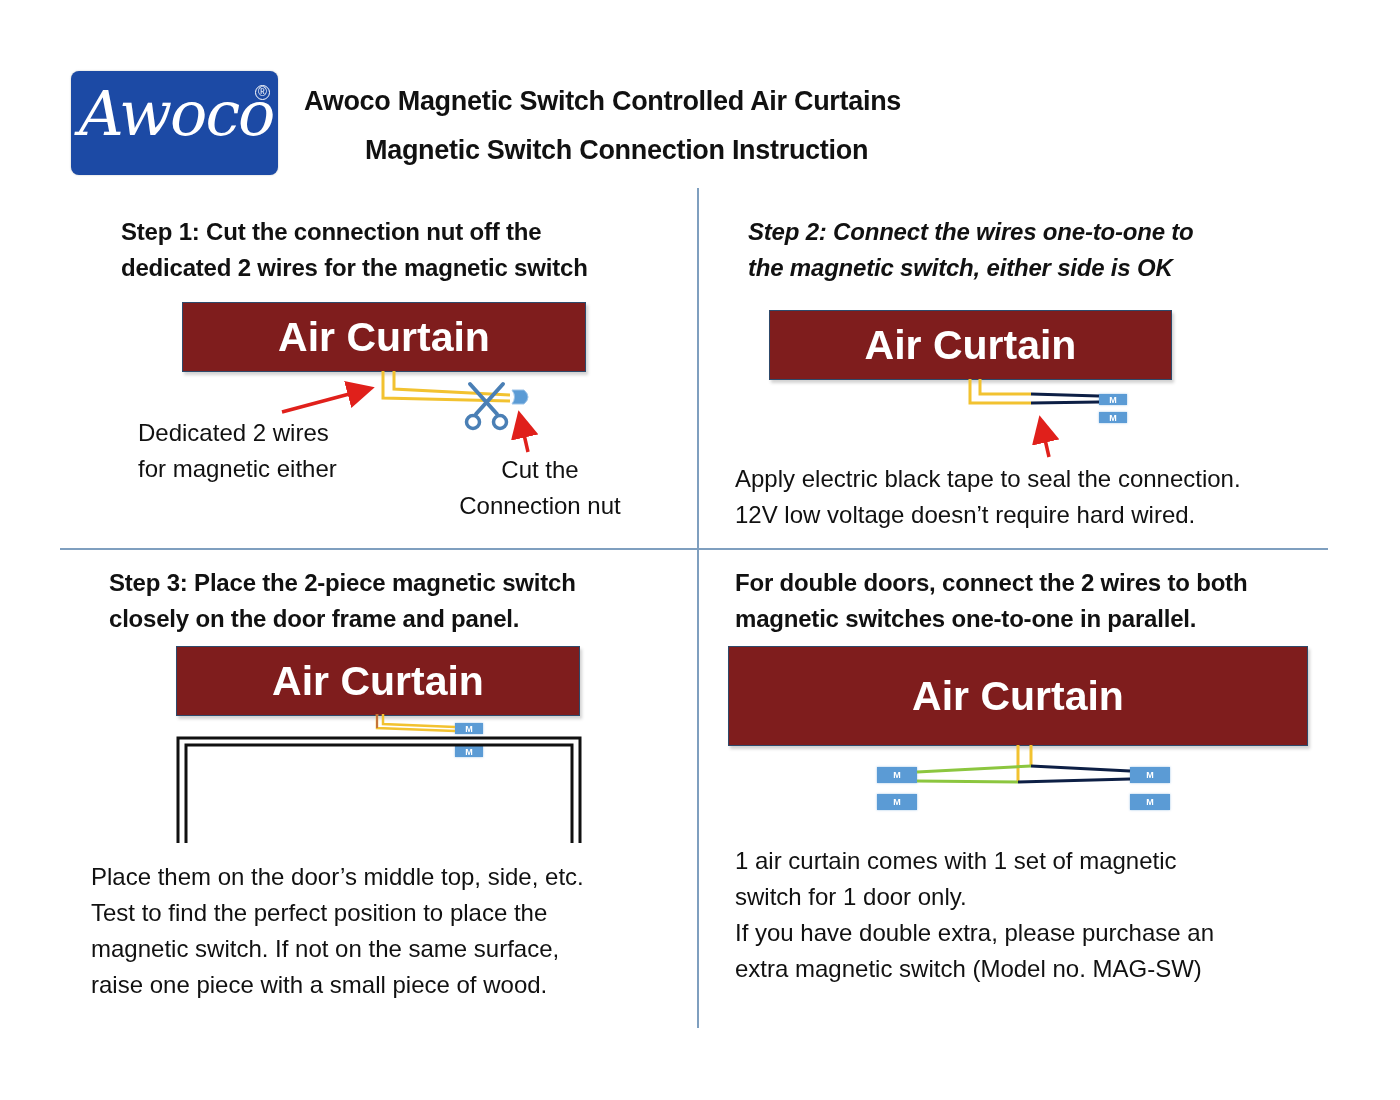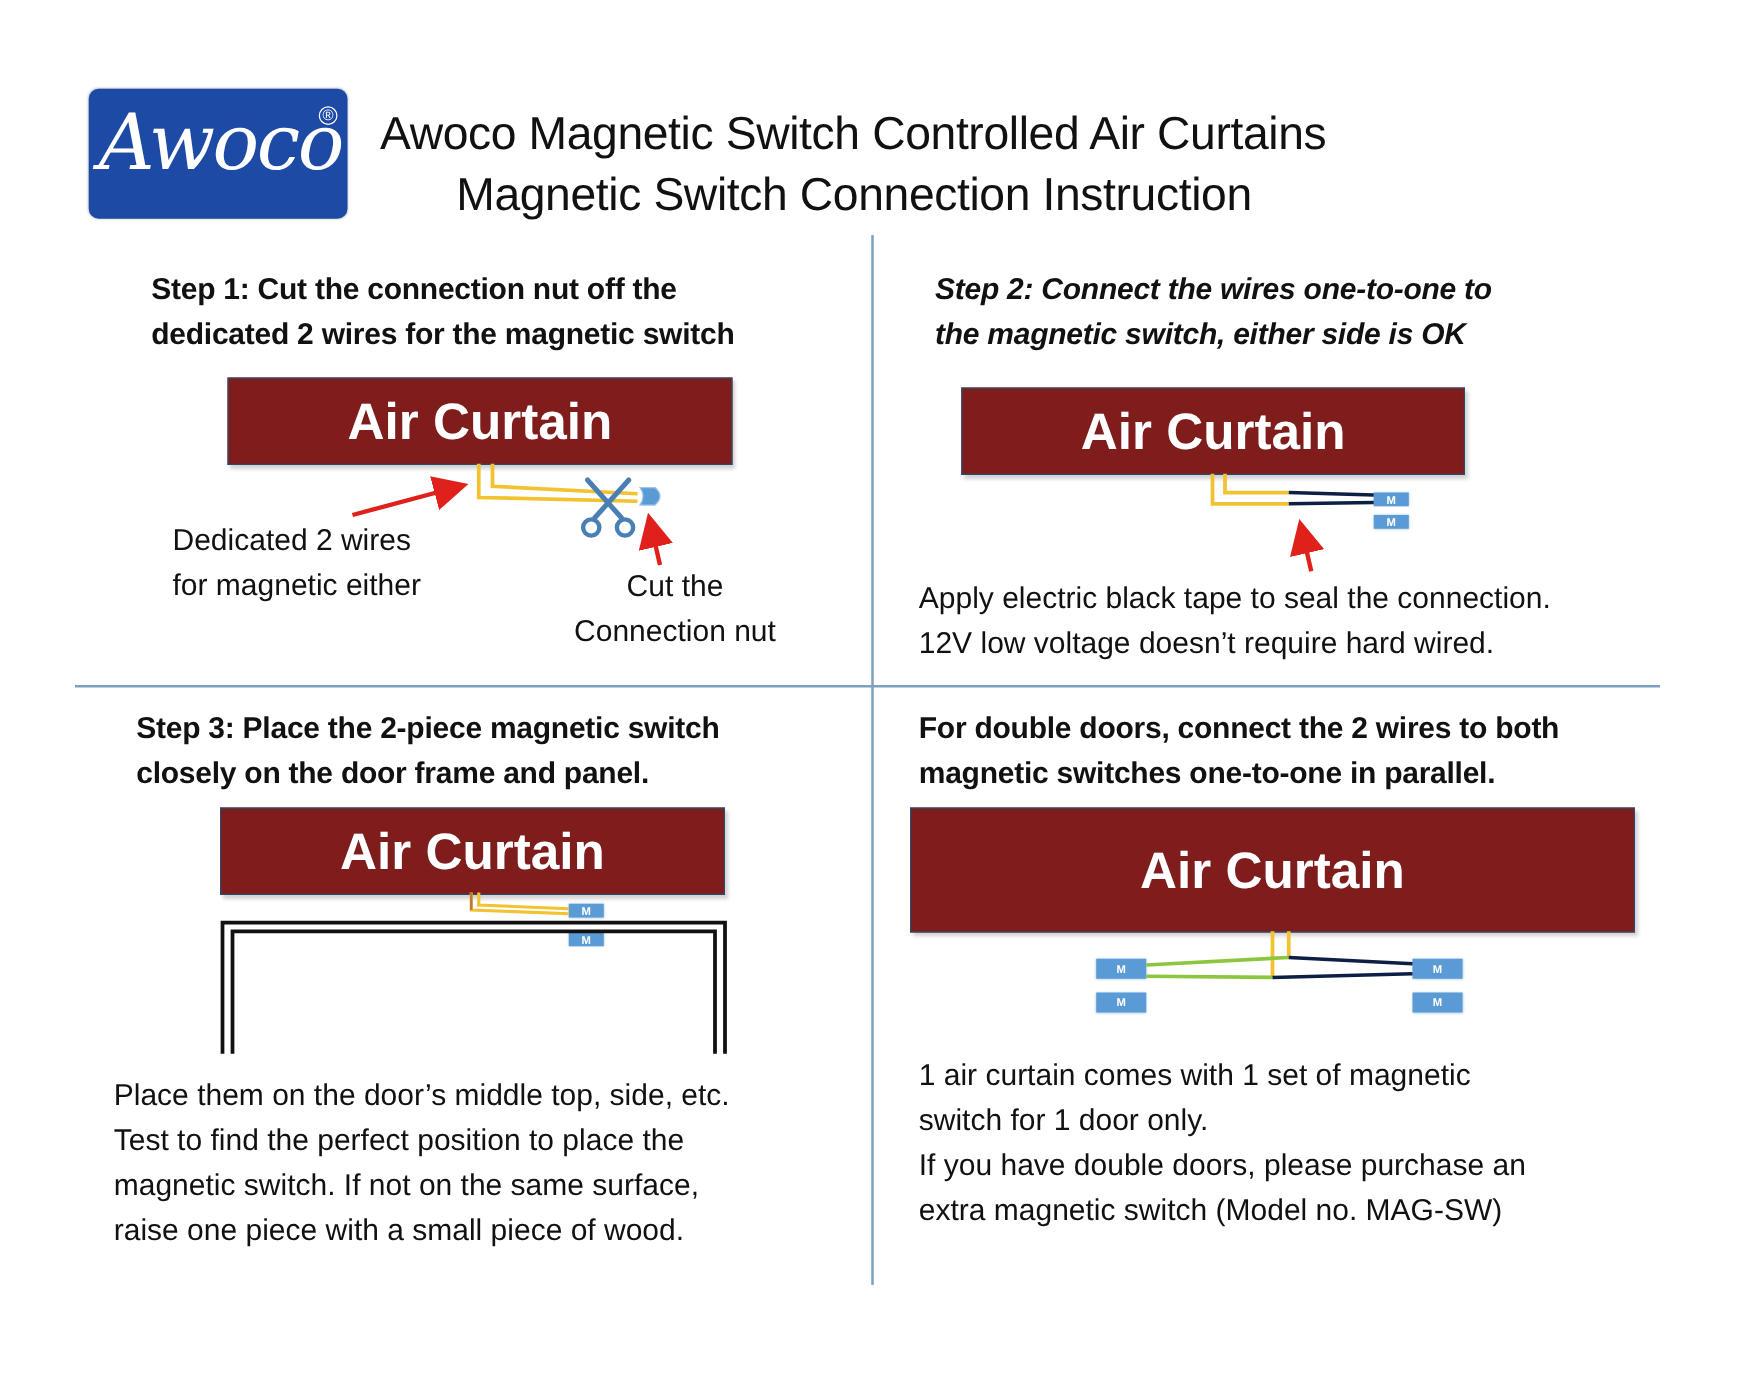--- a/index.html
+++ b/index.html
@@ -31,21 +31,21 @@
     }
     .logo-reg {
       position: absolute; right: 8px; top: 14px;
       font-size: 12px; color: #fff;
       border: 1px solid #fff; border-radius: 50%;
       width: 13px; height: 13px; line-height: 13px; text-align: center;
     }
 
     
     .title-line {
-      font-weight: normal; font-size: 37px;
+      font-weight: bold; font-size: 27px;
       white-space: nowrap; letter-spacing: -0.3px;
     }
     .title-1 { left: 304px; top: 86px; }
     .title-2 { left: 365px; top: 135px; }
 
     
     .vdivider { left: 697px; top: 188px; width: 2px; height: 840px; background: #7f9fbf; }
     .hdivider { left: 60px; top: 548px; width: 1268px; height: 2px; background: #7f9fbf; }
 
     
@@ -151,21 +151,21 @@
   <div class="abs curtain" style="left:728px; top:646px; width:578px; height:98px;">
     <span>Air Curtain</span>
   </div>
   <div class="abs mag" style="left:877px; top:767px; width:40px; height:16px;">M</div>
   <div class="abs mag" style="left:877px; top:794px; width:40px; height:16px;">M</div>
   <div class="abs mag" style="left:1130px; top:767px; width:40px; height:16px;">M</div>
   <div class="abs mag" style="left:1130px; top:794px; width:40px; height:16px;">M</div>
   <div class="abs body-text" style="left:735px; top:829px;margin-top:14px;">
     <div>1 air curtain comes with 1 set of magnetic</div>
     <div>switch for 1 door only.</div>
-    <div>If you have double doors, please purchase an</div>
+    <div>If you have double extra, please purchase an</div>
     <div>extra magnetic switch (Model no. MAG-SW)</div>
   </div>
 </section>
 
 <svg class="overlay" width="1400" height="1100" viewBox="0 0 1400 1100">
   <defs>
     <marker id="redhead" markerWidth="8" markerHeight="8" refX="6" refY="4" orient="auto" markerUnits="strokeWidth">
       <path d="M0,0 L8,4 L0,8 z" fill="#e0201b"></path>
     </marker>
   </defs>

